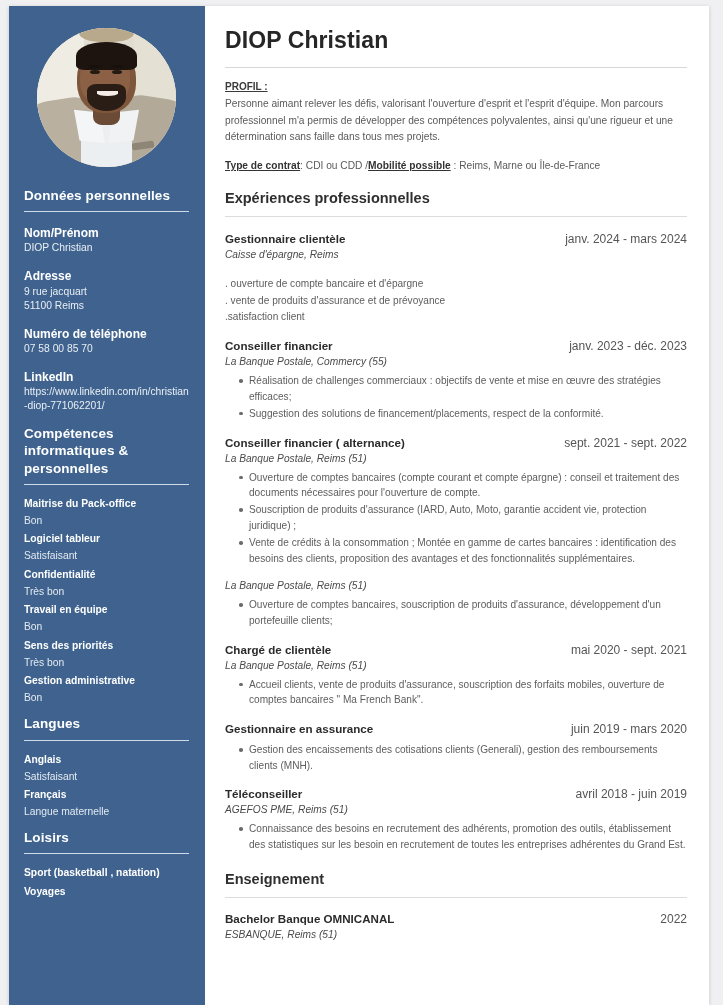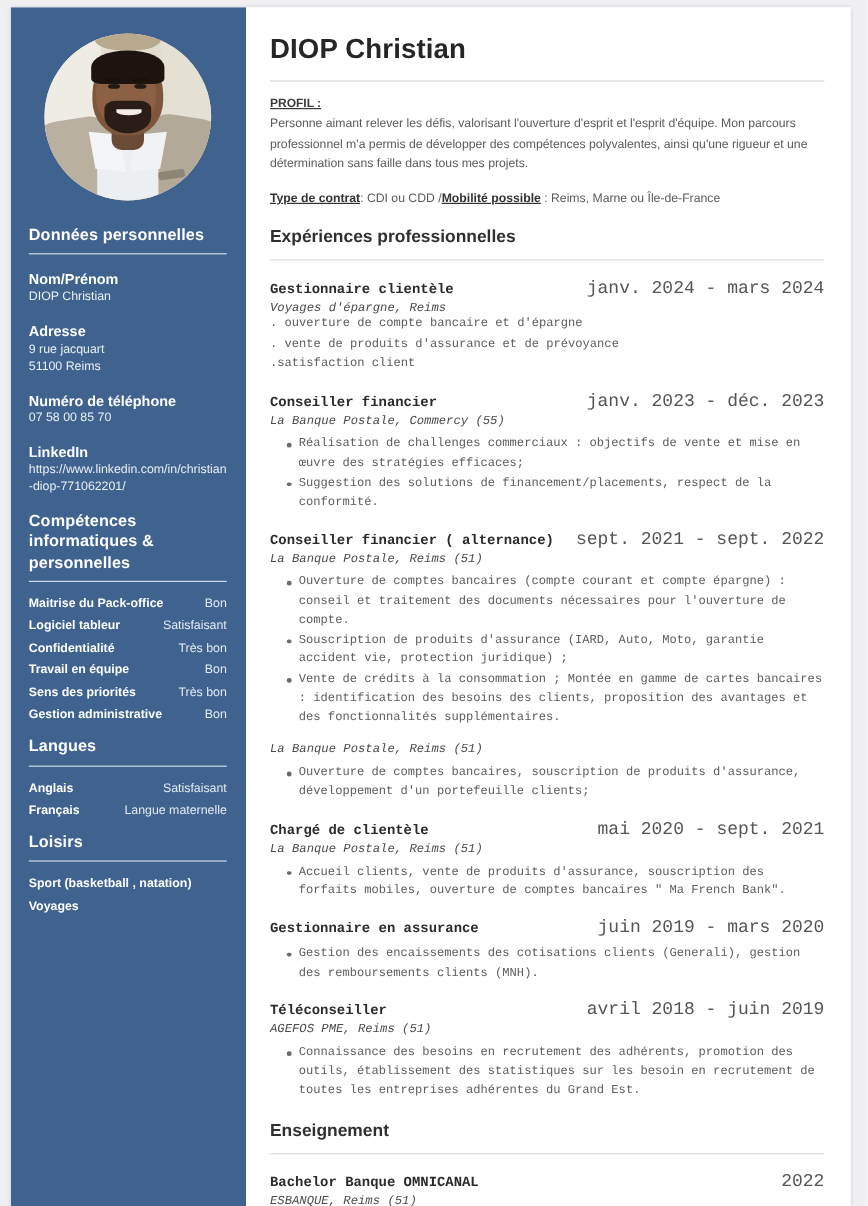--- a/index.html
+++ b/index.html
@@ -85,20 +85,21 @@
     word-break: break-word;
   }
   .skill-list { margin-top: 13px; }
   .skill-row {
     display: flex;
     justify-content: space-between;
     align-items: baseline;
     font-size: 10.3px;
     margin-bottom: 7.5px;
     gap: 6px;
+    flex-direction: column;
   }
   .skill-name { font-weight: 700; white-space: nowrap; }
   .skill-val  { font-weight: 400; color: #e3eaf2; white-space: nowrap; }
   .loisir-item {
     font-size: 10.3px;
     font-weight: 700;
     margin-bottom: 8px;
   }
 
   
@@ -146,35 +147,35 @@
     font-size: 14.5px;
     font-weight: 700;
     color: #2f2f2f;
     margin-top: 16px;
   }
   .section-rule {
     height: 1px;
     background: #dcdcdc;
     margin-top: 10px;
   }
-  .job { margin-top: 14px; font-family: Liberation Mono, monospace; }
+  .job { margin-top: 14px; }
   .job:first-of-type { margin-top: 15px; }
   .job-head {
     display: flex;
     justify-content: space-between;
     align-items: baseline;
     gap: 10px;
   }
   .job-title {
     font-size: 11.6px;
     font-weight: 700;
     color: #2b2b2b;
   }
   .job-date {
-    font-size: 15px;
+    font-size: 12px;
     color: #555;
     white-space: nowrap;
   }
   .job-org {
     font-size: 10.2px;
     font-style: italic;
     color: #4a4a4a;
     margin-top: 3px;
   }
   ul.job-bullets {
@@ -192,21 +193,21 @@
   }
   ul.job-bullets li::before {
     content: "";
     position: absolute;
     left: 0; top: 6px;
     width: 3.5px; height: 3.5px;
     background: #6b6b6b;
     border-radius: 50%;
   }
   ul.plain-lines {
-    margin: 0 0 0 0;
+    margin: 16px 0 0 0;
     padding-left: 0;
     list-style: none;
   }
   ul.plain-lines li {
     font-size: 10.1px;
     line-height: 1.62;
     color: #5d5d5d;
   }
 </style>
 </head>
@@ -325,21 +326,21 @@
     
     <div class="section-title">Expériences professionnelles</div>
     <div class="section-rule"></div>
 
     
     <section class="job">
       <div class="job-head">
         <span class="job-title">Gestionnaire clientèle</span>
         <span class="job-date">janv. 2024 - mars 2024</span>
       </div>
-      <div class="job-org">Voyages d'épargne, Reims</div>
+      <div class="job-org">Caisse d'épargne, Reims</div>
       <ul class="plain-lines">
         <li>. ouverture de compte bancaire et d'épargne</li>
         <li>. vente de produits d'assurance et de prévoyance</li>
         <li>.satisfaction client</li>
       </ul>
     </section>
 
     
     <section class="job">
       <div class="job-head">

